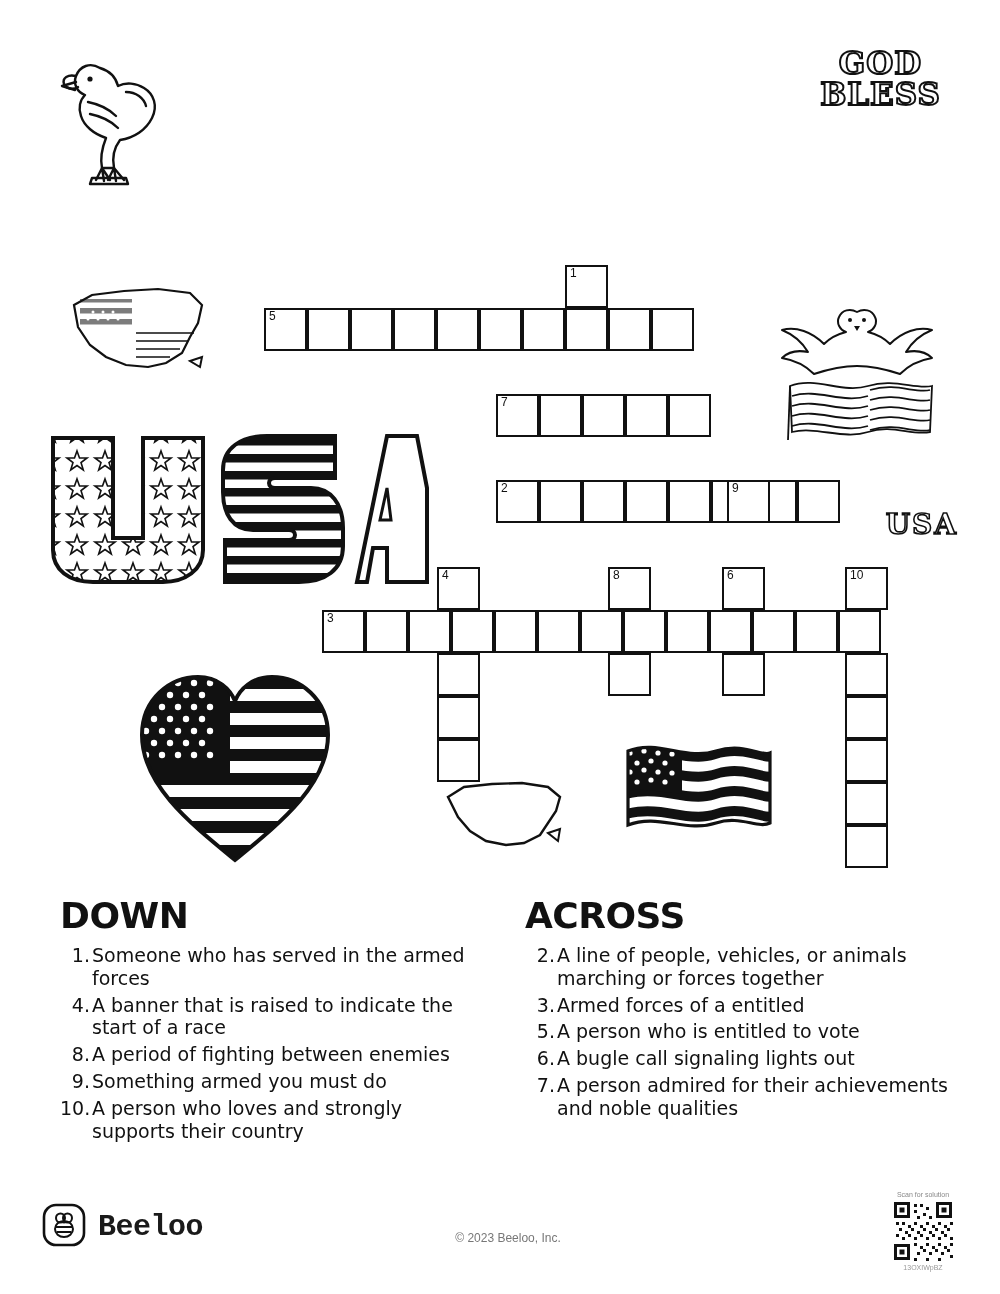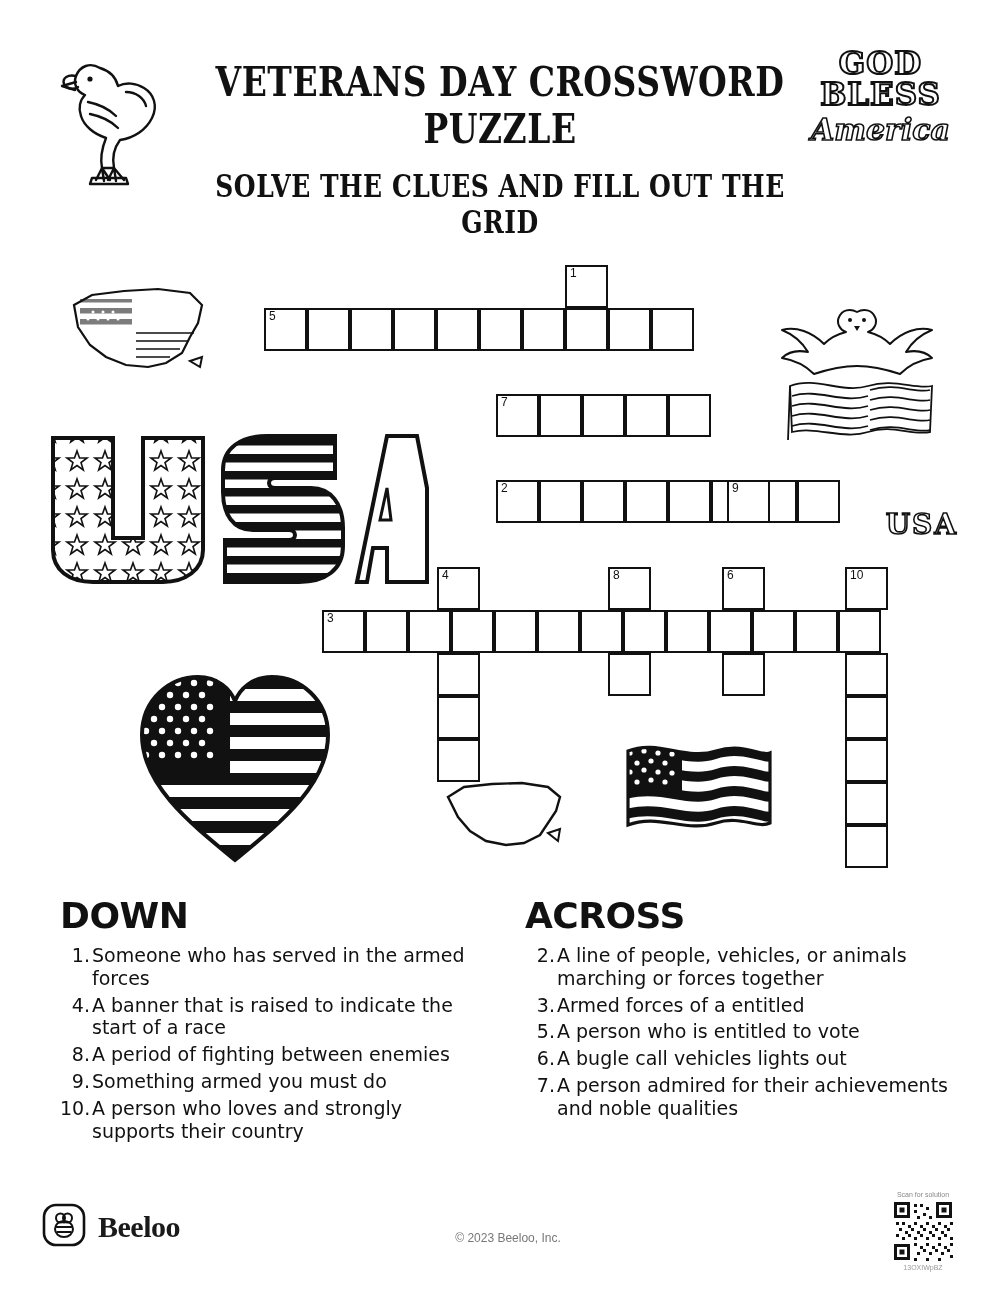--- a/index.html
+++ b/index.html
@@ -124,21 +124,21 @@
   ul.clue-list li .cnum {
     position: absolute; left: 0; top: 0;
     width: 30px; text-align: right;
   }
   ul.clue-list li .ctext { display: block; }
 
   
   #footer { position: absolute; left: 0; top: 1185px; width: 1000px; height: 109px; }
   #brand { position: absolute; left: 42px; top: 18px; display: flex; align-items: center; gap: 12px; }
   #brand-name {
-    font-family: Liberation Serif, serif;
+    font-family: Liberation Mono, monospace;
     font-weight: bold; font-size: 30px; color: #1a1a1a;
     letter-spacing: -0.5px;
   }
   #copyright {
     position: absolute; left: 8px; top: 46px; width: 1000px; text-align: center;
     font-family: "Liberation Sans", sans-serif;
     font-size: 12px; color: #777;
   }
   #qr-block { position: absolute; right: 34px; top: 6px; width: 86px; text-align: center; }
   #qr-label {
@@ -170,29 +170,24 @@
           <path d="M34 44 L20 48 L33 52"></path>
           <path d="M60 130 L54 142 M60 130 L62 143 M60 130 L68 142"></path>
           <path d="M72 130 L66 142 M72 130 L74 143 M72 130 L82 142"></path>
           <path d="M50 140 L84 140 L86 146 L48 146 Z"></path>
           <path d="M46 64 C56 66 66 70 74 78 M48 76 C58 78 68 82 76 90"></path>
           <path d="M84 54 C94 54 102 60 104 68"></path>
         </g>
       </svg>
     </div>
 
-    <div id="title-block">
-      <div class="title-main">VETERANS DAY CROSSWORD PUZZLE</div>
-      <div class="title-sub">SOLVE THE CLUES AND FILL OUT THE GRID</div>
-    </div>
 
     <div id="god-bless">
       <div class="gb-line">GOD</div>
       <div class="gb-line">BLESS</div>
-      <div class="gb-script">America</div>
     </div>
   </div>
 
   <div class="deco" id="usa-map-top">
     <svg viewBox="0 0 155 110" width="155" height="110">
       <defs>
         <pattern id="stripes" width="6" height="11" patternUnits="userSpaceOnUse">
           <rect width="6" height="5.5" fill="#111"></rect>
         </pattern>
       </defs>
@@ -499,21 +494,21 @@
           <li>
             <span class="cnum">3.</span>
             <span class="ctext">Armed forces of a entitled</span>
           </li>
           <li>
             <span class="cnum">5.</span>
             <span class="ctext">A person who is entitled to vote</span>
           </li>
           <li>
             <span class="cnum">6.</span>
-            <span class="ctext">A bugle call vehicles lights out</span>
+            <span class="ctext">A bugle call signaling lights out</span>
           </li>
           <li>
             <span class="cnum">7.</span>
             <span class="ctext">A person admired for their achievements and noble qualities</span>
           </li>
         </ul>
     </div>
   </div>
 
   <div id="footer">

